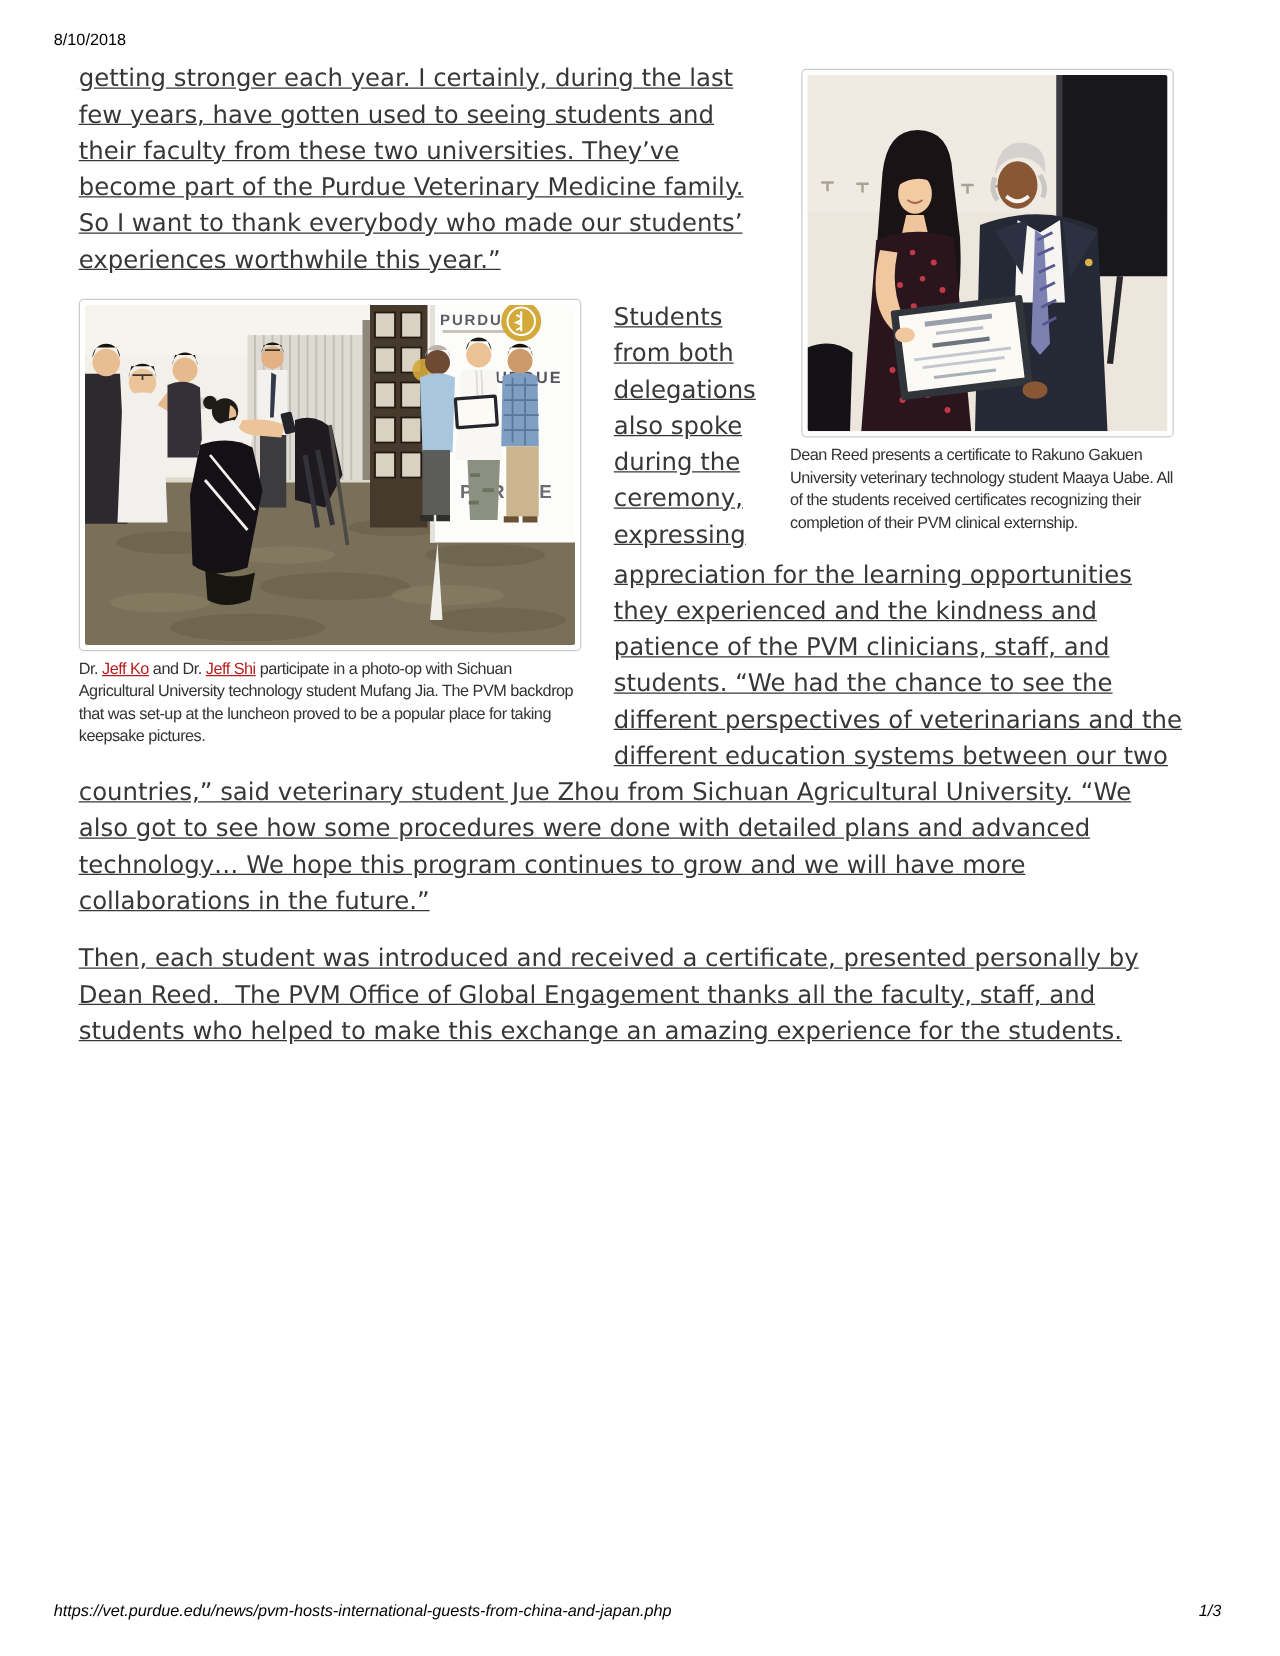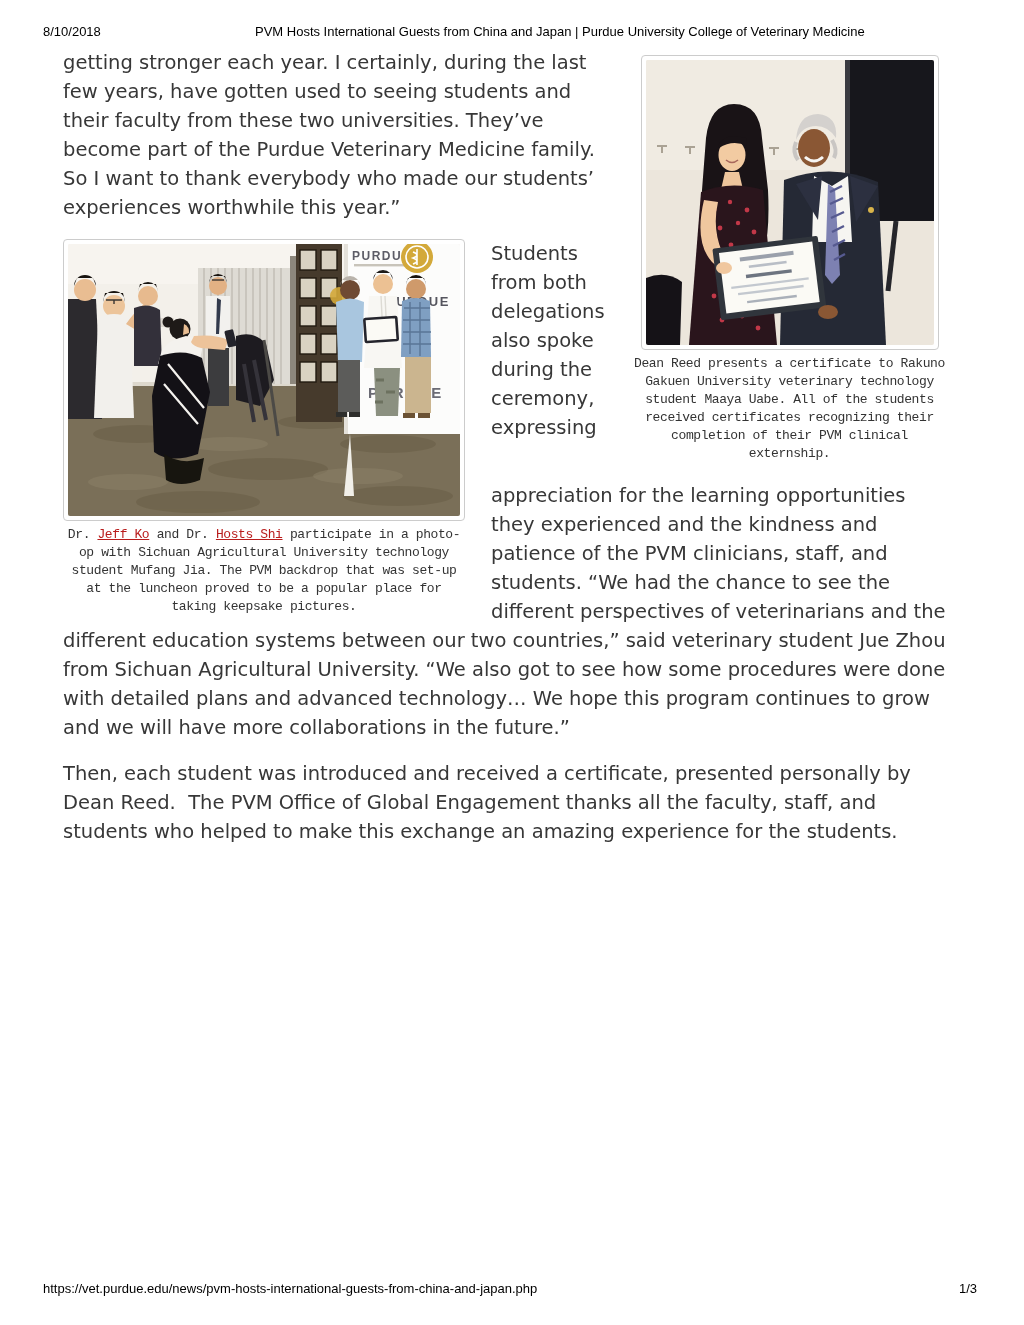--- a/index.html
+++ b/index.html
@@ -8,43 +8,42 @@
     position:relative; width:1024px; height:1325px; background:#ffffff;
     font-family:"DejaVu Sans", sans-serif; overflow:hidden;
   }
   
   .print-header { position:absolute; top:24px; left:0; right:0; height:16px;
     font-family:"Liberation Sans", sans-serif; font-size:13px; color:#000; }
   .print-date { position:absolute; left:43px; top:0; white-space:nowrap; }
   .print-title { position:absolute; left:255px; top:0; white-space:nowrap; }
   .print-footer { position:absolute; top:1281px; left:43px; right:47px;
     font-family:"Liberation Sans", sans-serif; font-size:13px; color:#000;
-    display:flex; justify-content:space-between; }
+    display:flex; justify-content:space-between;font-style:italic; }
   
   .content { position:absolute; top:48px; left:63px; width:884px;
     font-size:19.5px; line-height:29px; color:#373737; }
-  .content p { margin:0 0 17px 0; }
+  .content p { margin:0 0 17px 0;text-decoration:underline; }
   figure.fig-right { float:right; width:315px; margin:7px 0 18px 24px; }
   figure.fig-left  { float:left;  width:402px; margin:0 26px 8px 0; }
   .photo-frame { border:1px solid #cccccc; border-radius:4px; padding:4px; background:#fff; }
   .fig-right .photo-frame { width:298px; margin:0 auto; }
   .photo-frame svg { display:block; width:100%; height:auto; border-radius:2px; }
-  figcaption { font-family:Liberation Mono, monospace; font-size:13px; line-height:18px;
-    letter-spacing:-0.4px; color:#333; text-align:center; margin-top:5px; }
+  figcaption { font-family:Liberation Sans, sans-serif; font-size:13px; line-height:18px;
+    letter-spacing:-0.4px; color:#333; margin-top:5px; }
   .cap-link { text-decoration:underline; color:#b91c1c; cursor:pointer; }
   .svg-label { font-family:"Liberation Sans", sans-serif; font-weight:bold; }
 </style>
 </head>
 <body>
 
 <div class="page">
 
   <div class="print-header">
     <span class="print-date">8/10/2018</span>
-    <span class="print-title">PVM Hosts International Guests from China and Japan | Purdue University College of Veterinary Medicine</span>
   </div>
 
   <div class="content">
 
     <figure class="fig-right">
       <div class="photo-frame">
         <svg viewBox="0 0 288 285" aria-hidden="true">
           <rect width="288" height="285" fill="#ece6dc"></rect>
           <rect x="0" y="0" width="288" height="110" fill="#f0ebe2"></rect>
 
@@ -252,21 +251,21 @@
             <path d="M116 80 a9 9 0 0 1 5 9 l-6 2 z" fill="#e8bd92"></path>
             <path d="M118 92 q-18 4 -24 14 l-4 14 16 8 24 -4 4 -18 q0 -10 -16 -14 z" fill="#f4f2ee"></path>
             <path d="M92 112 q24 -8 42 2 l8 34 -12 62 q-28 10 -44 -2 l-2 -56 z" fill="#131116"></path>
             <path d="M100 120 l36 44 M96 140 l34 40" stroke="#f4f2ee" stroke-width="2.2"></path>
             <path d="M126 92 q22 -2 34 4 l-3 10 -24 -2 q-8 -2 -10 -6 z" fill="#edc39a"></path>
             <rect x="158" y="86" width="9" height="17" rx="1.5" fill="#23232a" transform="rotate(-14 162 94)"></rect>
             <path d="M96 210 q18 12 40 4 l-4 22 q-20 8 -34 0 z" fill="#17150f"></path>
           </g>
         </svg>
       </div>
-      <figcaption><span>Dr. </span><span class="cap-link">Jeff Ko</span><span> and Dr. </span><span class="cap-link">Hosts Shi</span><span> participate in a photo-op with Sichuan Agricultural University technology student Mufang Jia. The PVM backdrop that was set-up at the luncheon proved to be a popular place for taking keepsake pictures.</span></figcaption>
+      <figcaption><span>Dr. </span><span class="cap-link">Jeff Ko</span><span> and Dr. </span><span class="cap-link">Jeff Shi</span><span> participate in a photo-op with Sichuan Agricultural University technology student Mufang Jia. The PVM backdrop that was set-up at the luncheon proved to be a popular place for taking keepsake pictures.</span></figcaption>
     </figure>
 
     <p>Students from both delegations also spoke during the ceremony, expressing appreciation for the learning opportunities they experienced and the kindness and patience of the PVM clinicians, staff, and students. “We had the chance to see the different perspectives of veterinarians and the different education systems between our two countries,” said veterinary student Jue Zhou from Sichuan Agricultural University. “We also got to see how some procedures were done with detailed plans and advanced technology… We hope this program continues to grow and we will have more collaborations in the future.”</p>
 
     <p>Then, each student was introduced and received a certificate, presented personally by Dean Reed.&nbsp; The PVM Office of Global Engagement thanks all the faculty, staff, and students who helped to make this exchange an amazing experience for the students.</p>
 
   </div>
 
   <div class="print-footer">
     <span>https://vet.purdue.edu/news/pvm-hosts-international-guests-from-china-and-japan.php</span>

